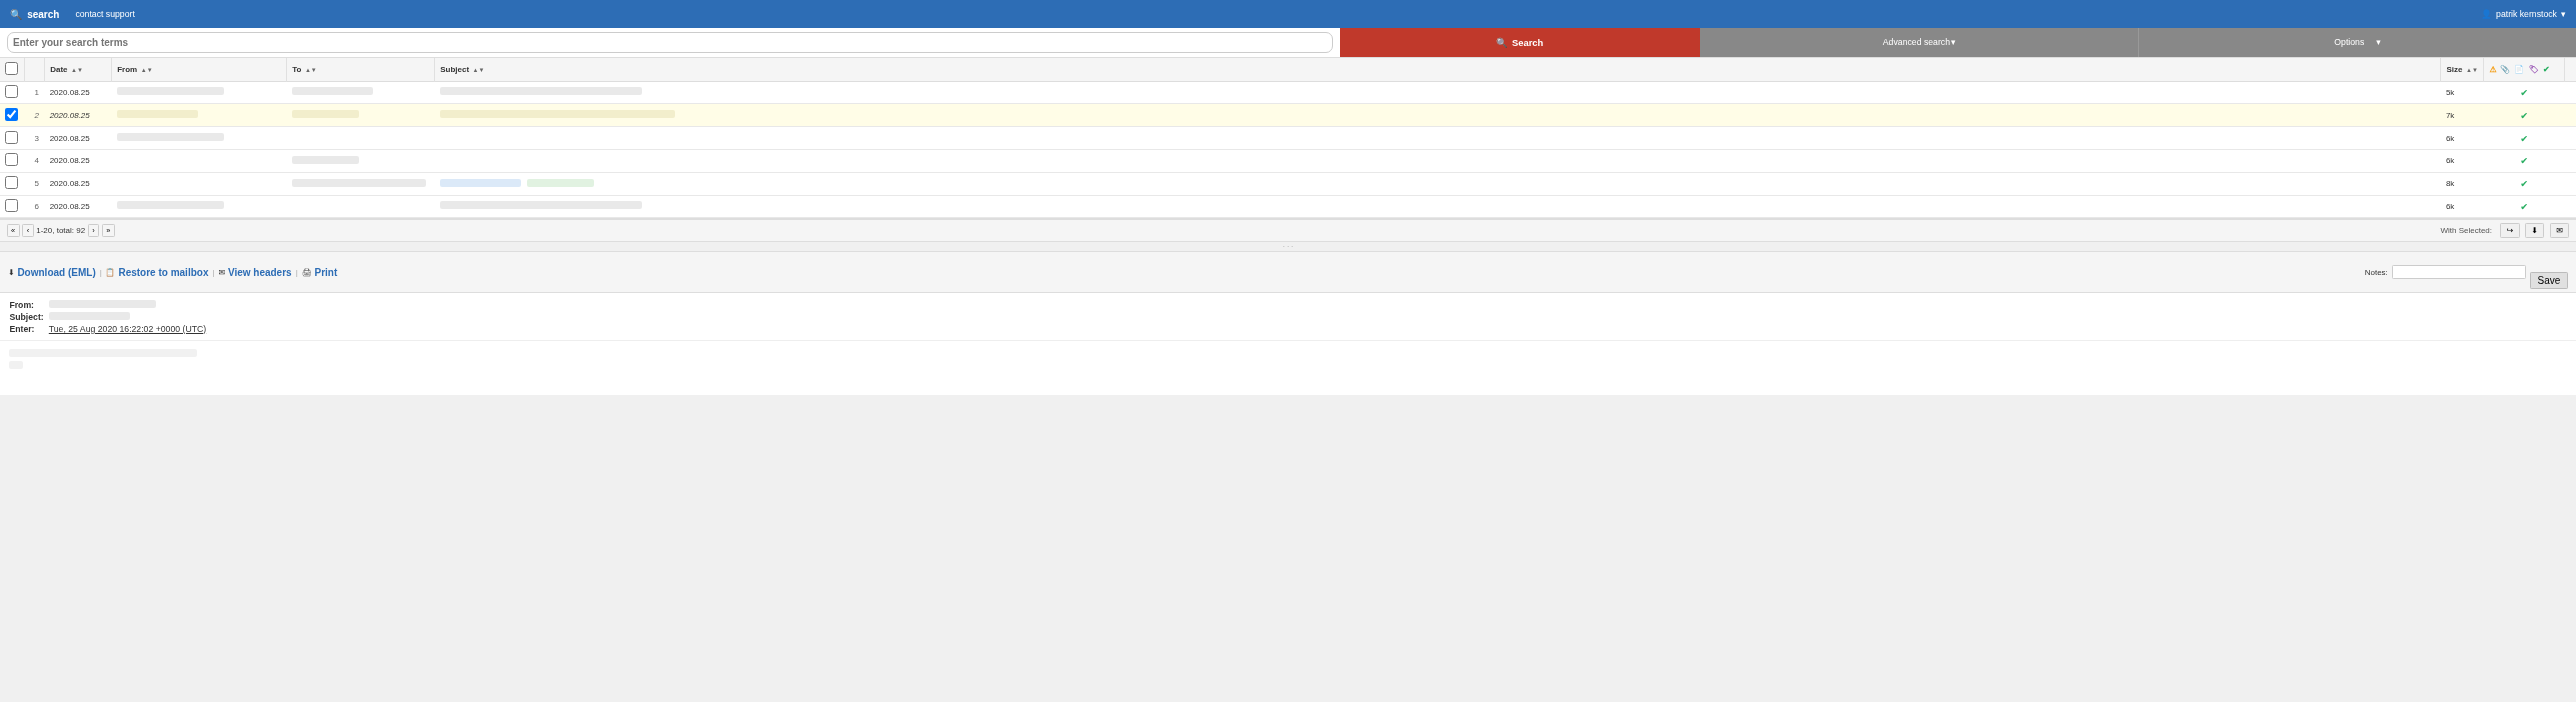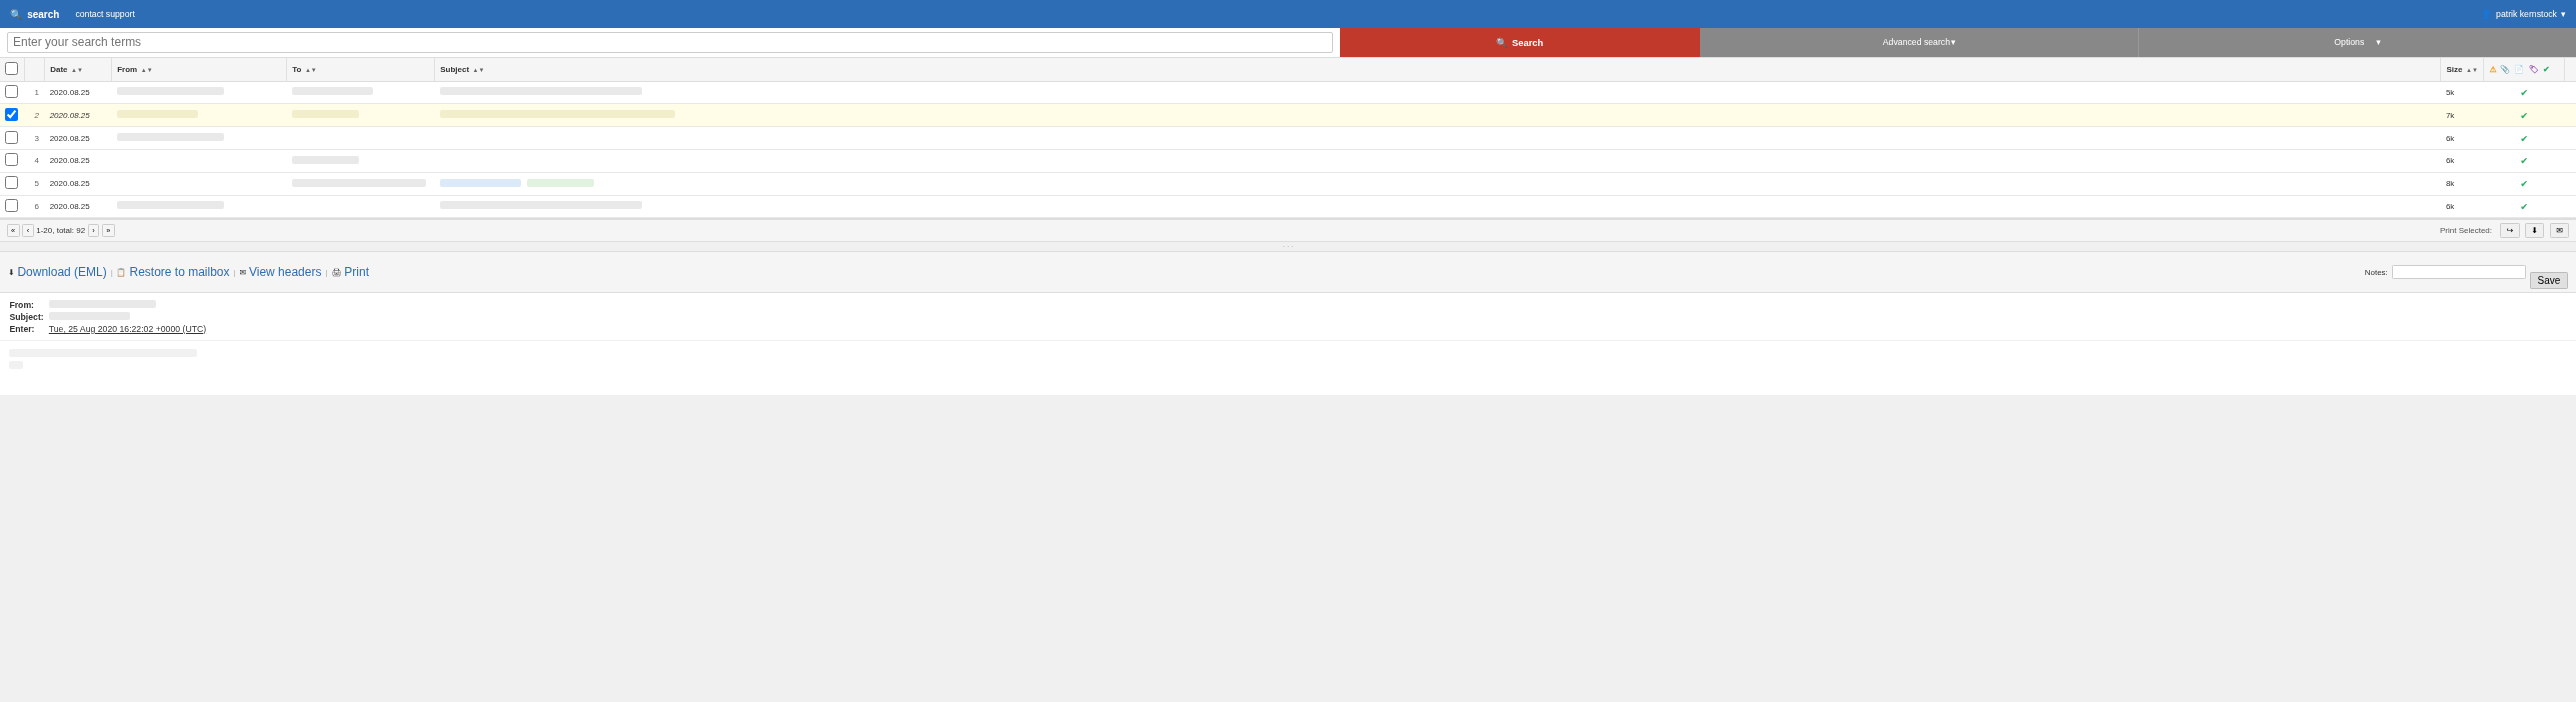--- a/index.html
+++ b/index.html
@@ -51,24 +51,25 @@
       height: 29.6px;
     }
     .search-input-wrapper {
       flex: 0 0 52%;
       padding: 4px 6.7px;
     }
     .search-input {
       width: 100%;
       height: 100%;
       border: 0.7px solid #ccc;
-      border-radius: 2px;
+      border-radius: 7px;
       padding: 0 5.4px;
-      font-size: 12px;
+      font-size: 10px;
       outline: none;
+      font-weight: bold;
     }
     .search-button {
       flex: 0 0 14%;
       background: #c0392b;
       color: white;
       border: none;
       cursor: pointer;
       font-size: 9.4px;
       font-weight: bold;
       display: flex;
@@ -209,21 +210,22 @@
       display: flex;
       align-items: center;
       justify-content: space-between;
       font-size: 8px;
     }
     .preview-actions { display: flex; align-items: center; gap: 2.7px; }
     .preview-action-link {
       color: #2d6db5;
       cursor: pointer;
       text-decoration: none;
-      font-size: 12px;
+      font-size: 10px;
+      font-weight: bold;
     }
     .separator { color: #aaa; margin: 0 1.3px; }
     .notes-area { display: flex; align-items: center; gap: 4px; }
     .notes-input {
       border: 0.7px solid #ccc;
       padding: 1.3px 4px;
       font-size: 8px;
       width: 134px;
       border-radius: 1.3px;
     }
@@ -433,21 +435,21 @@
 
 <div class="pagination-row">
   <div class="pagination-left">
     <button class="page-nav-btn">«</button>
     <button class="page-nav-btn">‹</button>
     <span class="page-info">1-20, total: 92</span>
     <button class="page-nav-btn">›</button>
     <button class="page-nav-btn">»</button>
   </div>
   <div class="pagination-right">
-    <span class="with-selected-label">Print Selected:</span>
+    <span class="with-selected-label">With Selected:</span>
     <button class="action-btn">↪</button>
     <button class="action-btn">⬇</button>
     <button class="action-btn">✉</button>
   </div>
 </div>
 
 <div class="drag-handle">· · ·</div>
 
 <div class="preview-panel">
   <div class="preview-toolbar">

